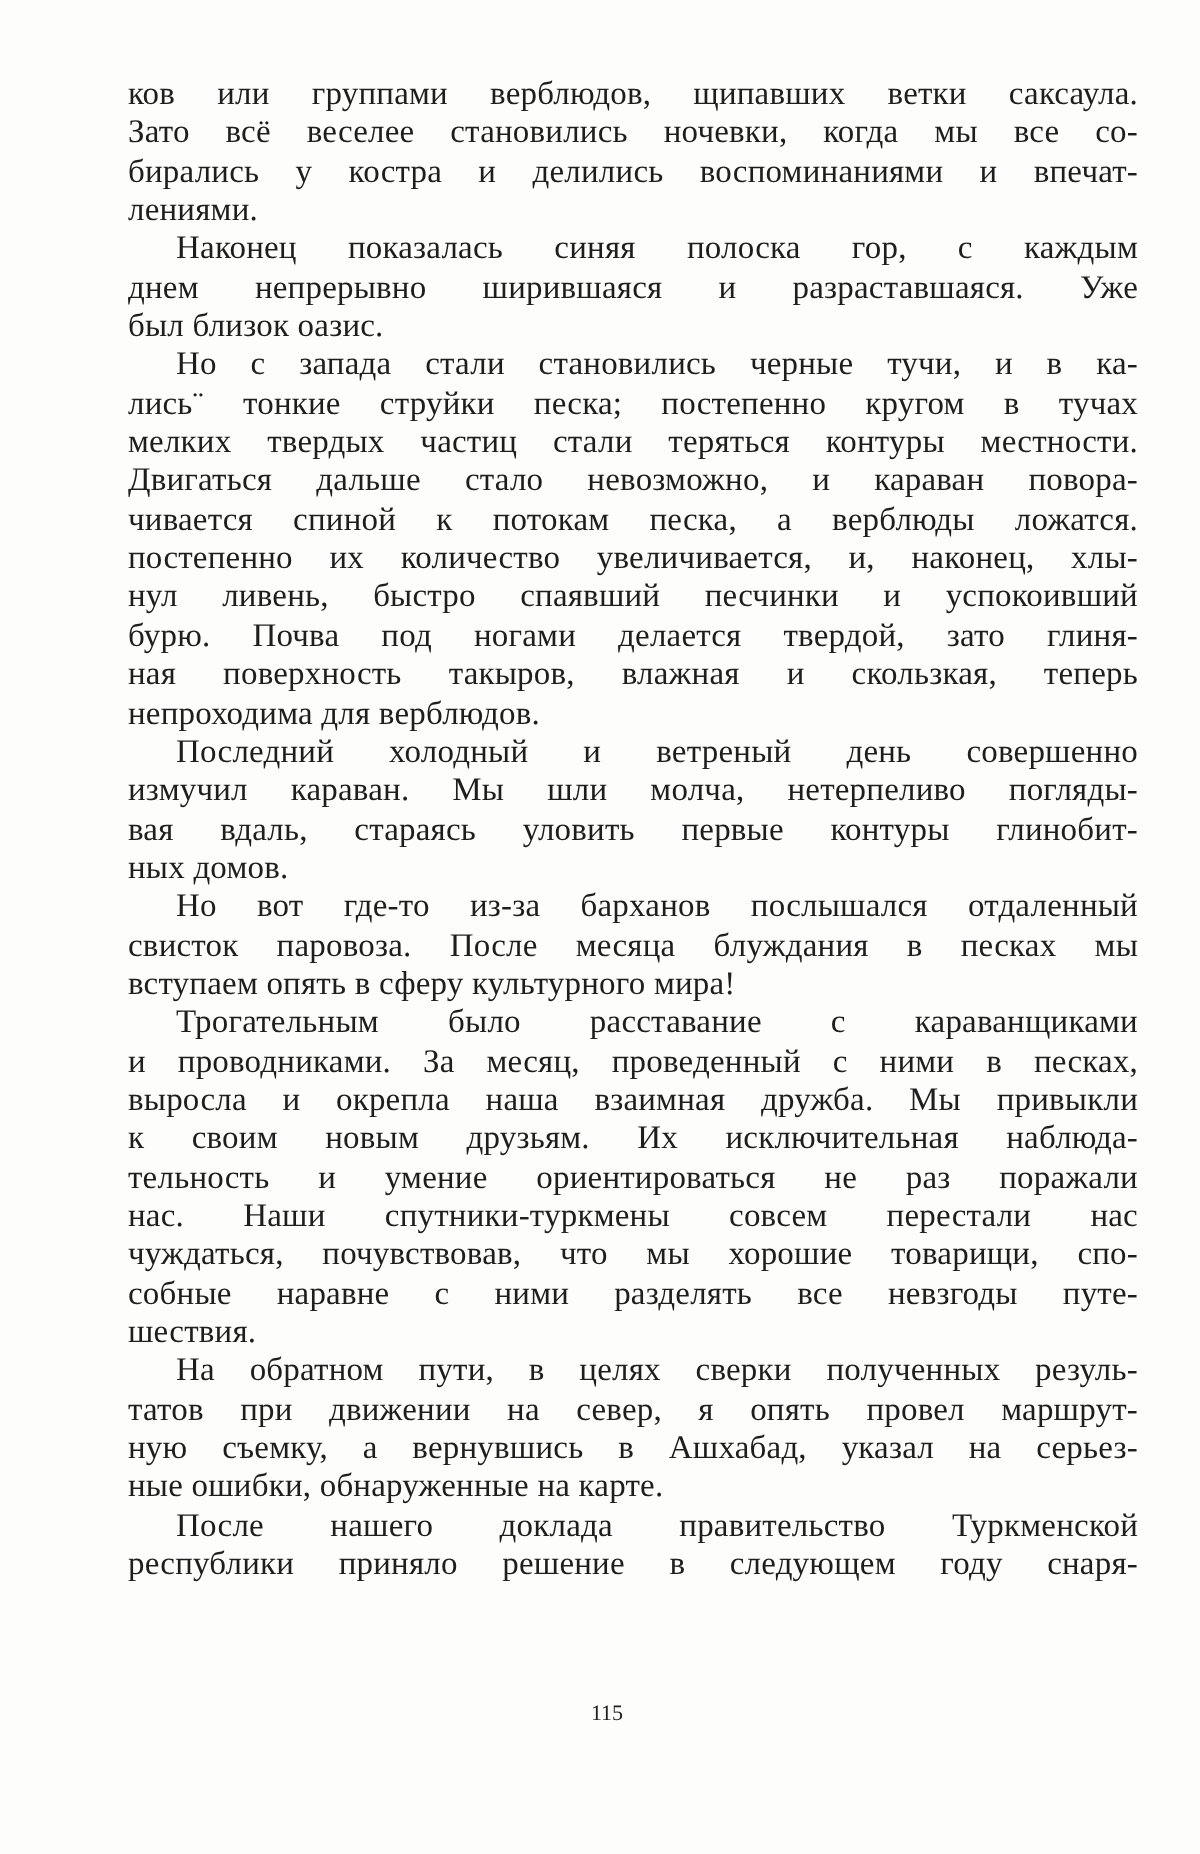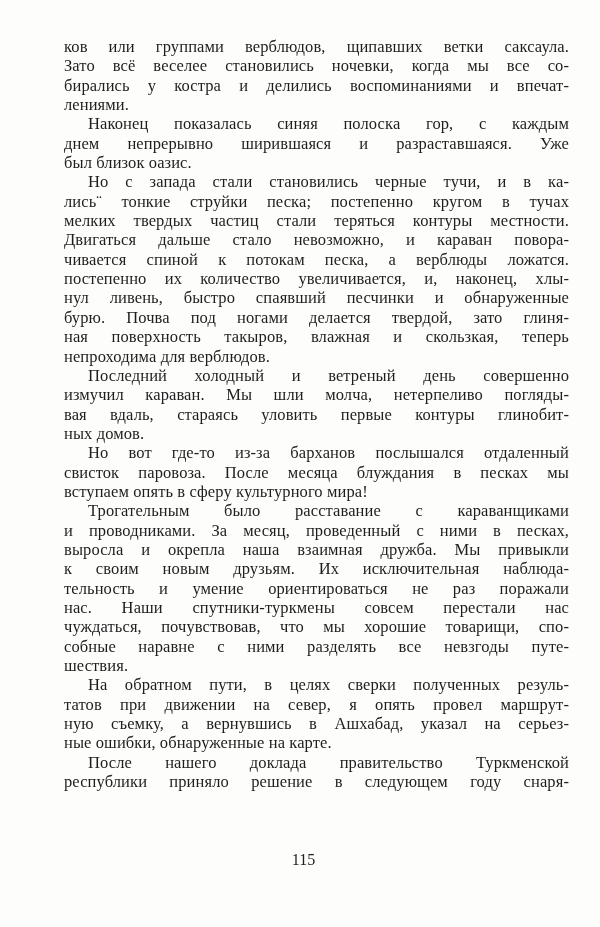--- a/index.html
+++ b/index.html
@@ -28,21 +28,21 @@
   }
   .l.i { text-indent: 24px; }
   .l.e { text-align-last: left; }
   .pagenum {
     position: absolute;
     top: 851px;
     left: 51px;
     width: 505px;
     text-align: center;
     font-family: "Liberation Serif", "DejaVu Serif", serif;
-    font-size: 16px;
+    font-size: 11px;
     color: #1e1e1e;
   }
 </style>
 </head>
 <body>
 
 <div class="sheet">
   <div class="textblock">
     <div class="l">ков или группами верблюдов, щипавших ветки саксаула.</div>
     <div class="l">Зато всё веселее становились ночевки, когда мы все со-</div>
@@ -50,21 +50,21 @@
     <div class="l e">лениями.</div>
     <div class="l i">Наконец показалась синяя полоска гор, с каждым</div>
     <div class="l">днем непрерывно ширившаяся и разраставшаяся. Уже</div>
     <div class="l e">был близок оазис.</div>
     <div class="l i">Но с запада стали становились черные тучи, и в ка-</div>
     <div class="l">лись¨ тонкие струйки песка; постепенно кругом в тучах</div>
     <div class="l">мелких твердых частиц стали теряться контуры местности.</div>
     <div class="l">Двигаться дальше стало невозможно, и караван повора-</div>
     <div class="l">чивается спиной к потокам песка, а верблюды ложатся.</div>
     <div class="l">постепенно их количество увеличивается, и, наконец, хлы-</div>
-    <div class="l">нул ливень, быстро спаявший песчинки и обнаруженные</div>
+    <div class="l">нул ливень, быстро спаявший песчинки и успокоивший</div>
     <div class="l">бурю. Почва под ногами делается твердой, зато глиня-</div>
     <div class="l">ная поверхность такыров, влажная и скользкая, теперь</div>
     <div class="l e">непроходима для верблюдов.</div>
     <div class="l i">Последний холодный и ветреный день совершенно</div>
     <div class="l">измучил караван. Мы шли молча, нетерпеливо погляды-</div>
     <div class="l">вая вдаль, стараясь уловить первые контуры глинобит-</div>
     <div class="l e">ных домов.</div>
     <div class="l i">Но вот где-то из-за барханов послышался отдаленный</div>
     <div class="l">свисток паровоза. После месяца блуждания в песках мы</div>
     <div class="l e">вступаем опять в сферу культурного мира!</div>

